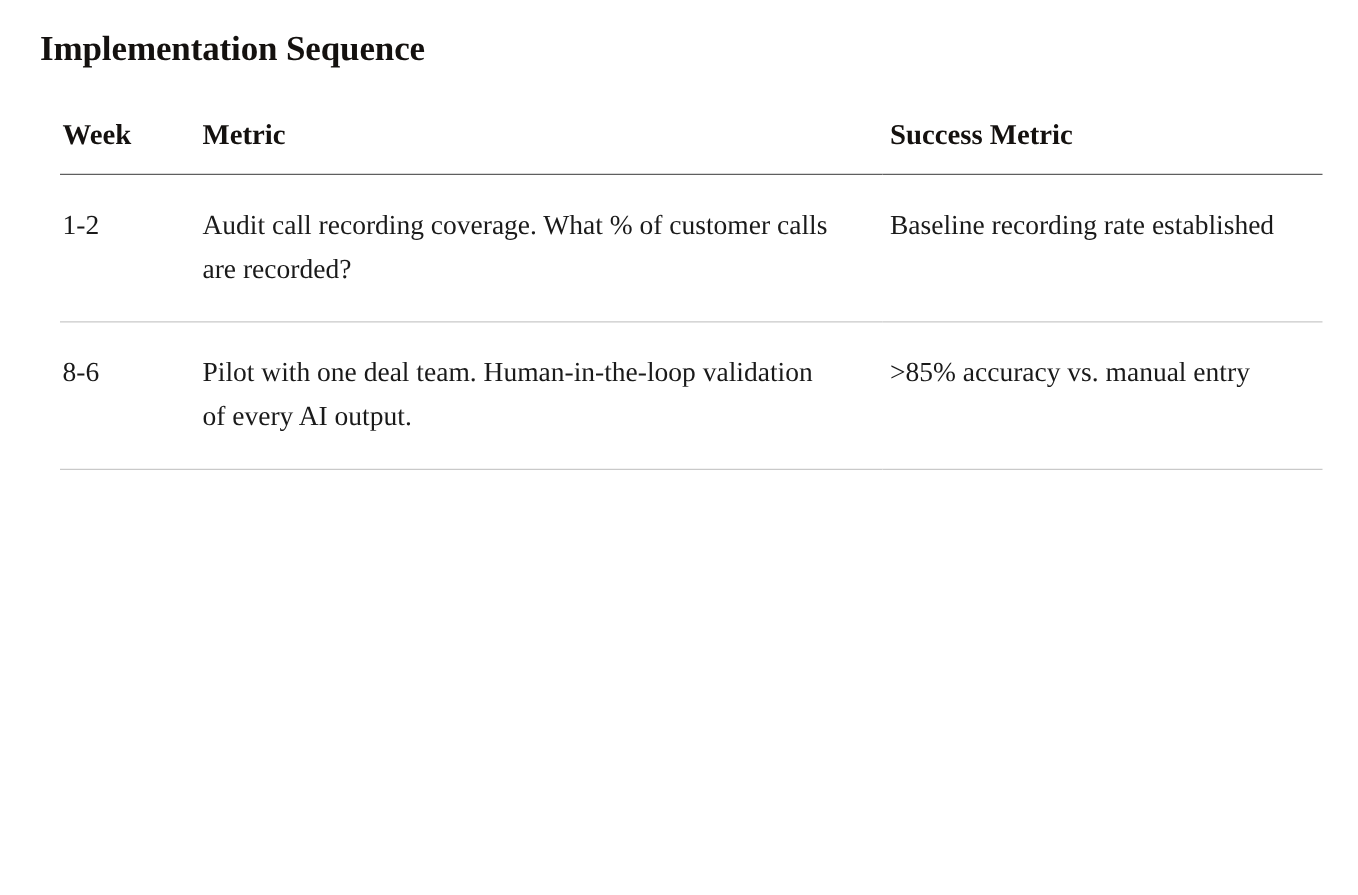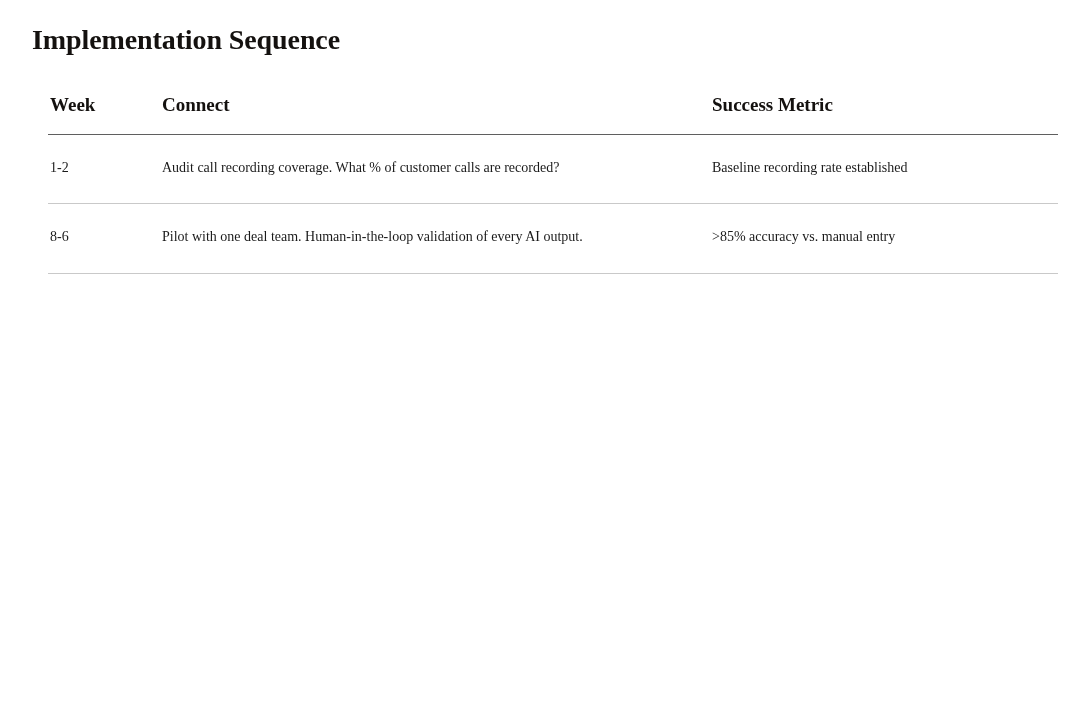--- a/index.html
+++ b/index.html
@@ -49,34 +49,34 @@
     border-collapse: collapse;
     table-layout: fixed;
   }
 
   table.seq-table col.col-week   { width: 112px; }
   table.seq-table col.col-action { width: 546px; }
   table.seq-table col.col-metric { width: 352px; }
 
   thead th {
     text-align: left;
-    font-size: 19px;
+    font-size: 23px;
     font-weight: bold;
     color: #14110f;
     padding: 0 0 17px 0;
     vertical-align: top;
     line-height: 1.2;
     border-bottom: 1.6px solid #5f5f5f;
   }
   thead th.cell-week   { padding-left: 2px; }
   thead th.cell-action { padding-left: 2px; }
   thead th.cell-metric { padding-left: 6px; }
 
   tbody td {
-    font-size: 14px;
+    font-size: 22px;
     line-height: 1.62;
     color: #1a1a1a;
     vertical-align: top;
     padding: 22px 0 24px 0;
     border-bottom: 1.4px solid #c9c9c9;
   }
   tbody td.cell-week   { padding-left: 2px; padding-right: 12px; white-space: nowrap; }
   tbody td.cell-action { padding-left: 2px; padding-right: 44px; }
   tbody td.cell-metric { padding-left: 6px; padding-right: 8px; margin-left: 44px; }
 </style>
@@ -90,21 +90,21 @@
   <div class="table-wrap">
     <table class="seq-table">
       <colgroup>
         <col class="col-week">
         <col class="col-action">
         <col class="col-metric">
       </colgroup>
       <thead>
         <tr>
           <th class="cell-week">Week</th>
-          <th class="cell-action">Connect</th>
+          <th class="cell-action">Metric</th>
           <th class="cell-metric">Success Metric</th>
         </tr>
       </thead>
       <tbody>
         <tr>
           <td class="cell-week">1-2</td>
           <td class="cell-action">Audit call recording coverage. What % of customer calls are recorded?</td>
           <td class="cell-metric">Baseline recording rate established</td>
         </tr>
         <tr>

